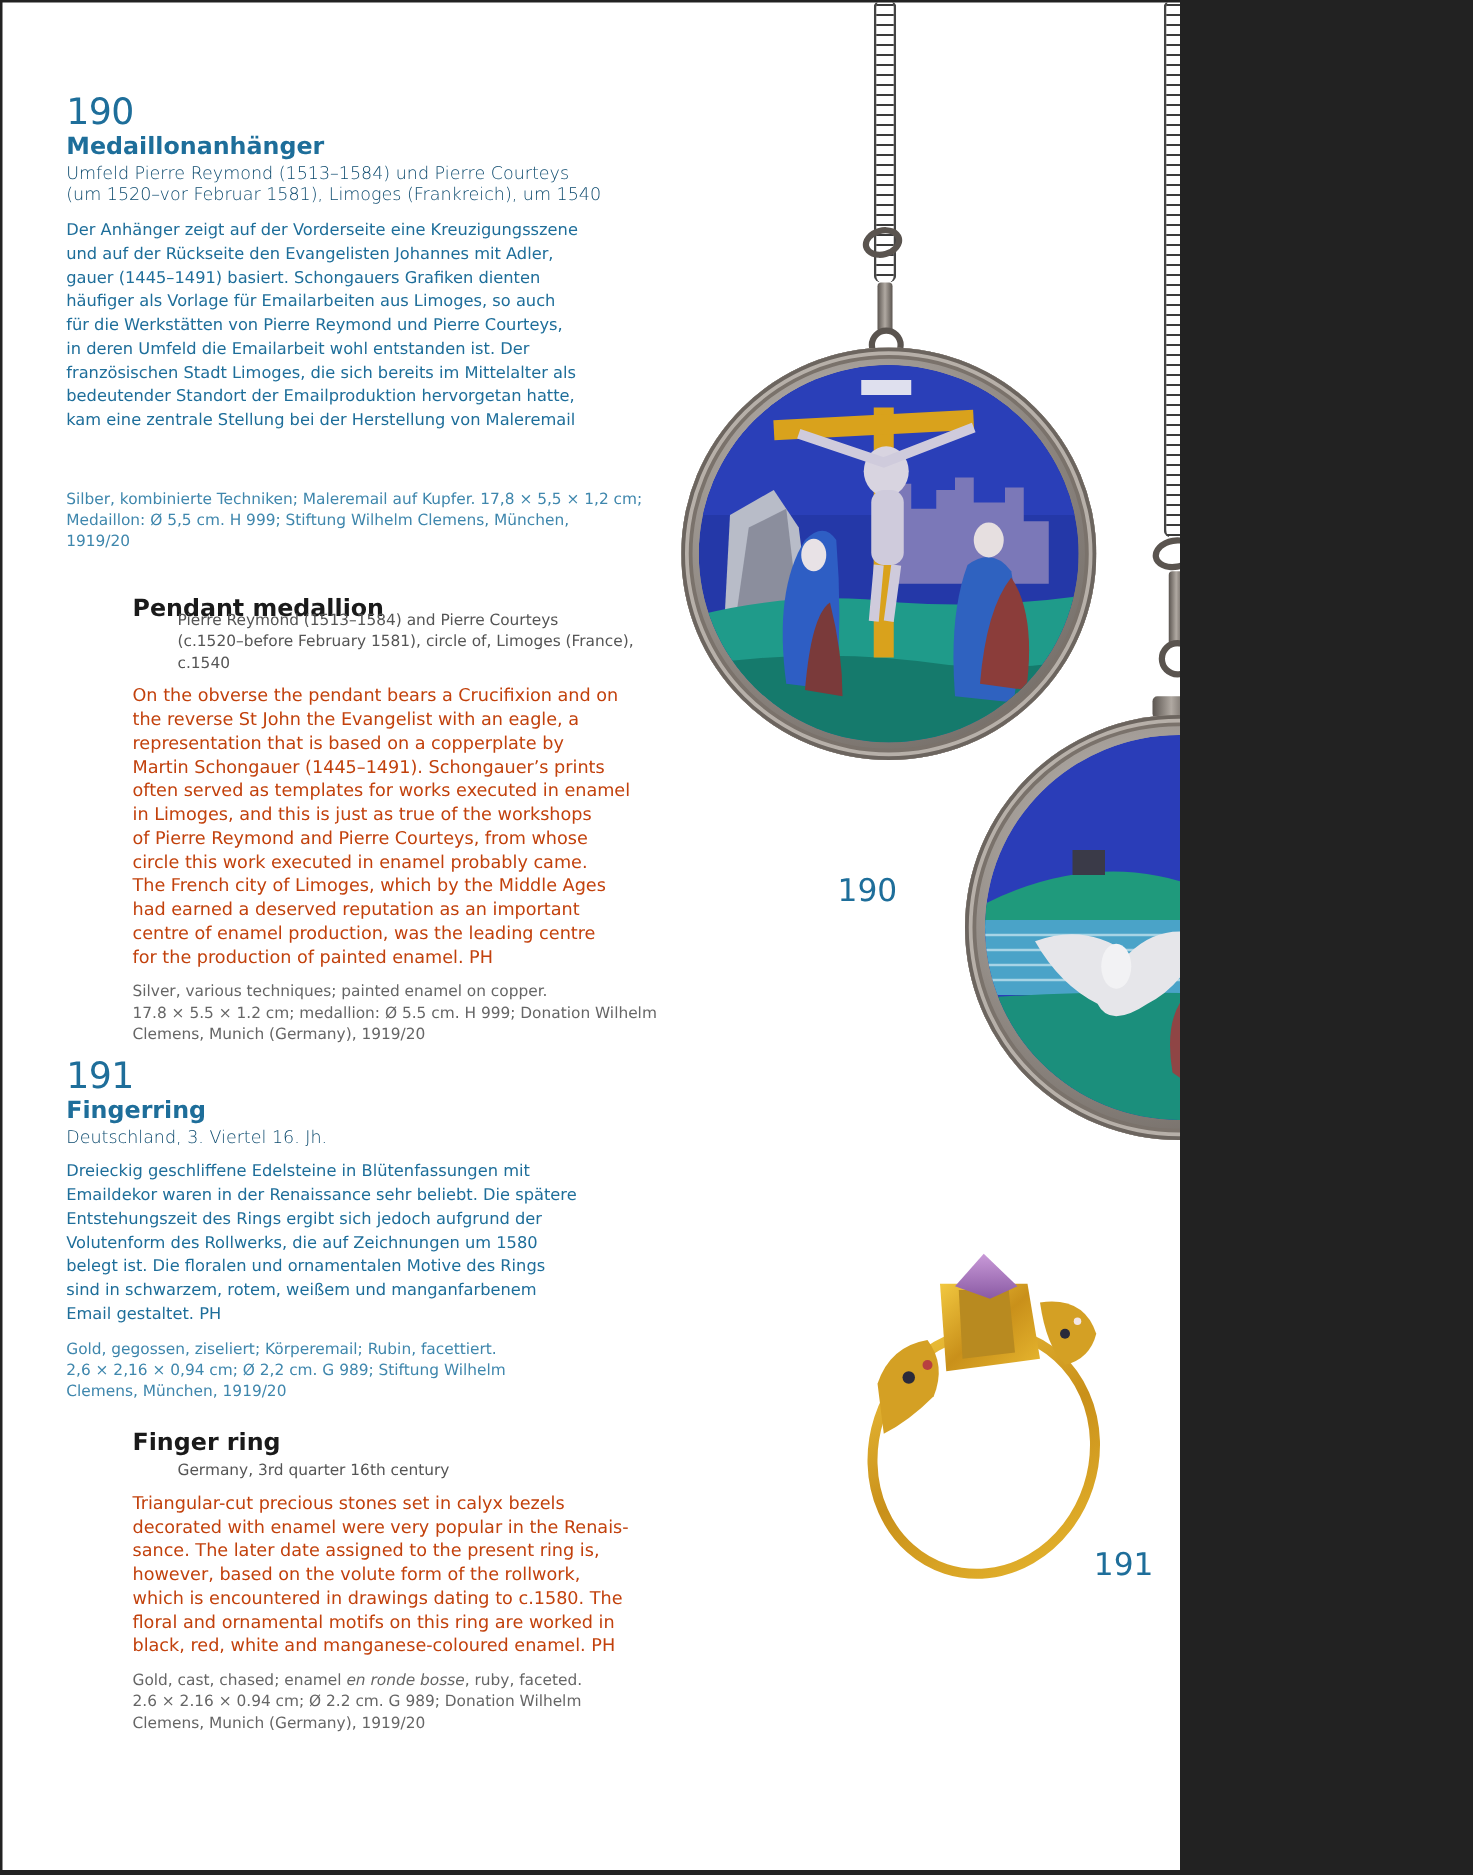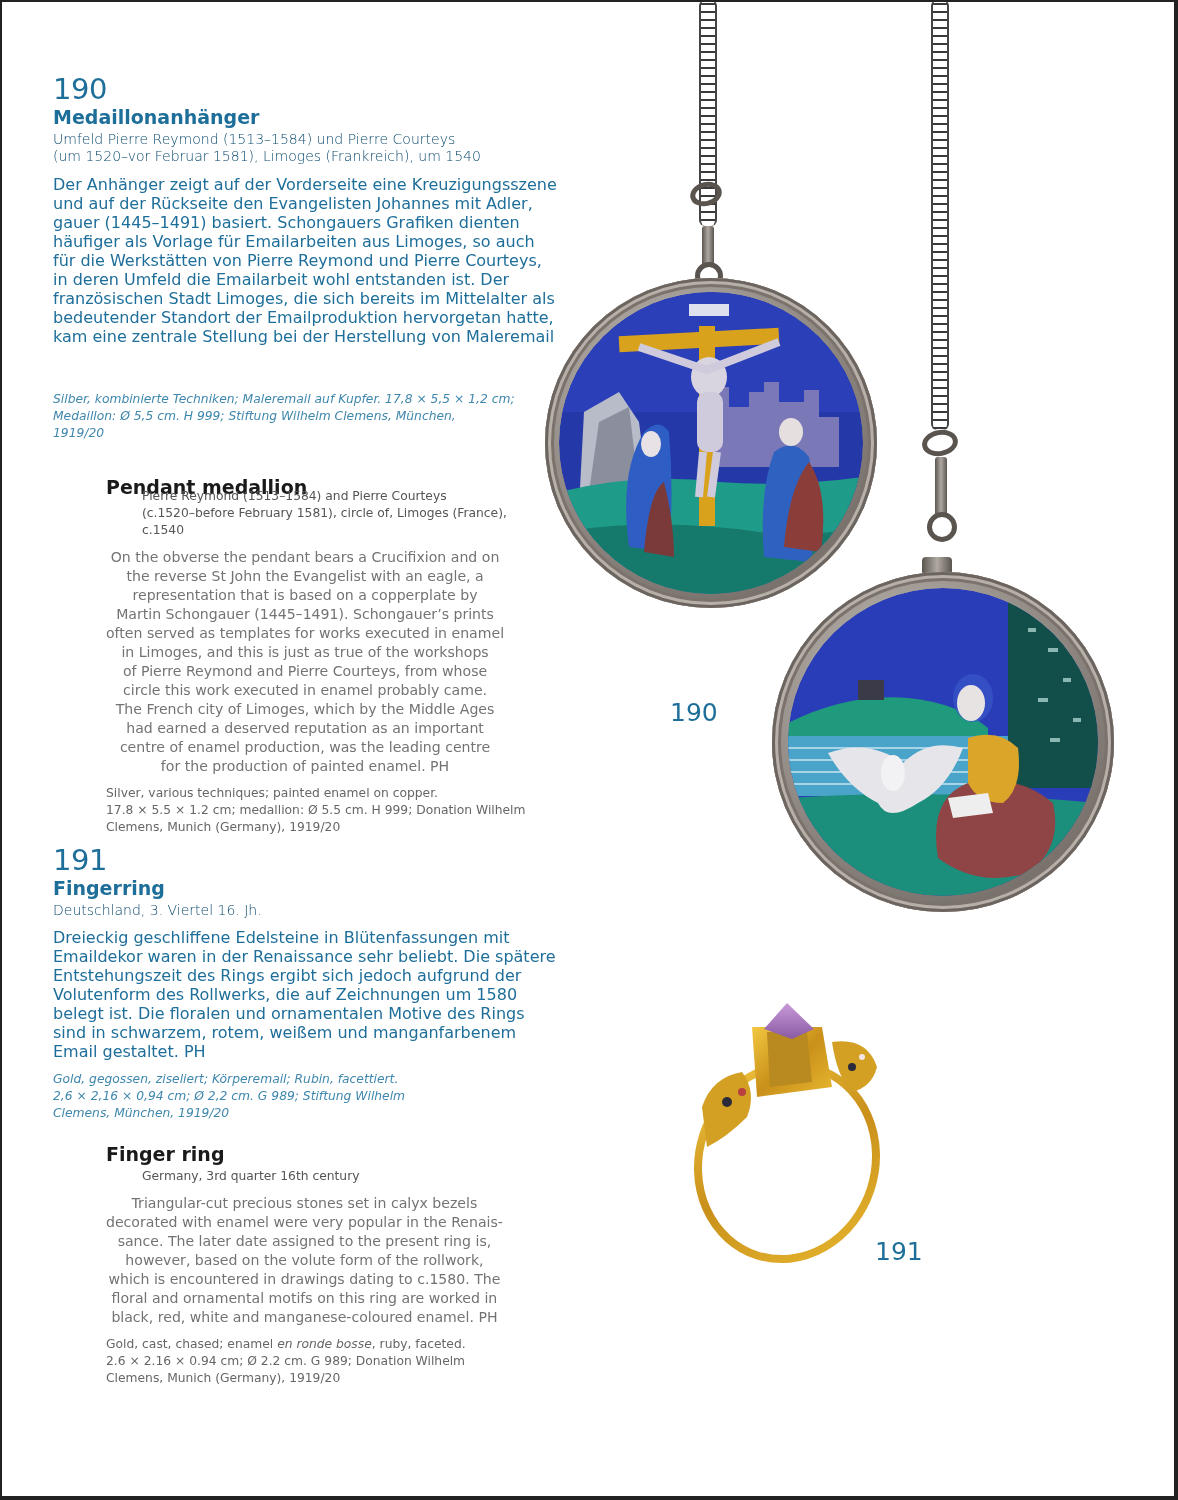--- a/index.html
+++ b/index.html
@@ -2,37 +2,37 @@
 <html><head>
 <meta charset="utf-8">
 <style>
   html, body { margin: 0; padding: 0; }
   body {
     width: 1178px; height: 1500px; background: #222;
     font-family: "DejaVu Sans", "Liberation Sans", sans-serif;
     position: relative; overflow: hidden;
   }
   .page {
-    position: absolute; left: 2px; top: 2px; width: 1172px; height: 1494px;
+    position: absolute; left: 2px; top: 2px; width: 942px; height: 1494px;
     background: #ffffff; overflow: hidden;
   }
   .blue { color: #1e6e9a; }
   .abs { position: absolute; }
 
   
   .cat-num { font-size: 29px; line-height: 30px; letter-spacing: -0.5px; }
   .de-title { font-size: 19px; line-height: 22px; font-weight: bold; }
   .de-meta { font-size: 14px; line-height: 16.5px; font-weight: 300; color: #0c4a6e; }
-  .de-body { font-size: 16px; line-height: 19px; }
-  .de-spec { font-size: 12.3px; line-height: 17px; color: #3f87ad; font-style: italic; }
+  .de-body { font-size: 13px; line-height: 19px; }
+  .de-spec { font-size: 12.3px; line-height: 17px; color: #3f87ad; }
 
   
   .en-title { font-size: 19px; line-height: 22px; color: #1a1a1a; font-weight: bold; }
   .en-meta { font-size: 12.3px; line-height: 16.8px; color: #555; margin-left: 36px; }
-  .en-body { font-size: 14.1px; line-height: 19px; color: #737373; text-align: center; }
+  .en-body { font-size: 14.1px; line-height: 19px; color: #c2410c; }
   .en-spec { font-size: 12.3px; line-height: 17px; color: #666; }
 
   .line { display: block; white-space: nowrap; }
 
   .plate-label { font-size: 25px; color: #1e6e9a; letter-spacing: 0px; }
 
   
   .chain {
     position: absolute; width: 14px;
     background:

